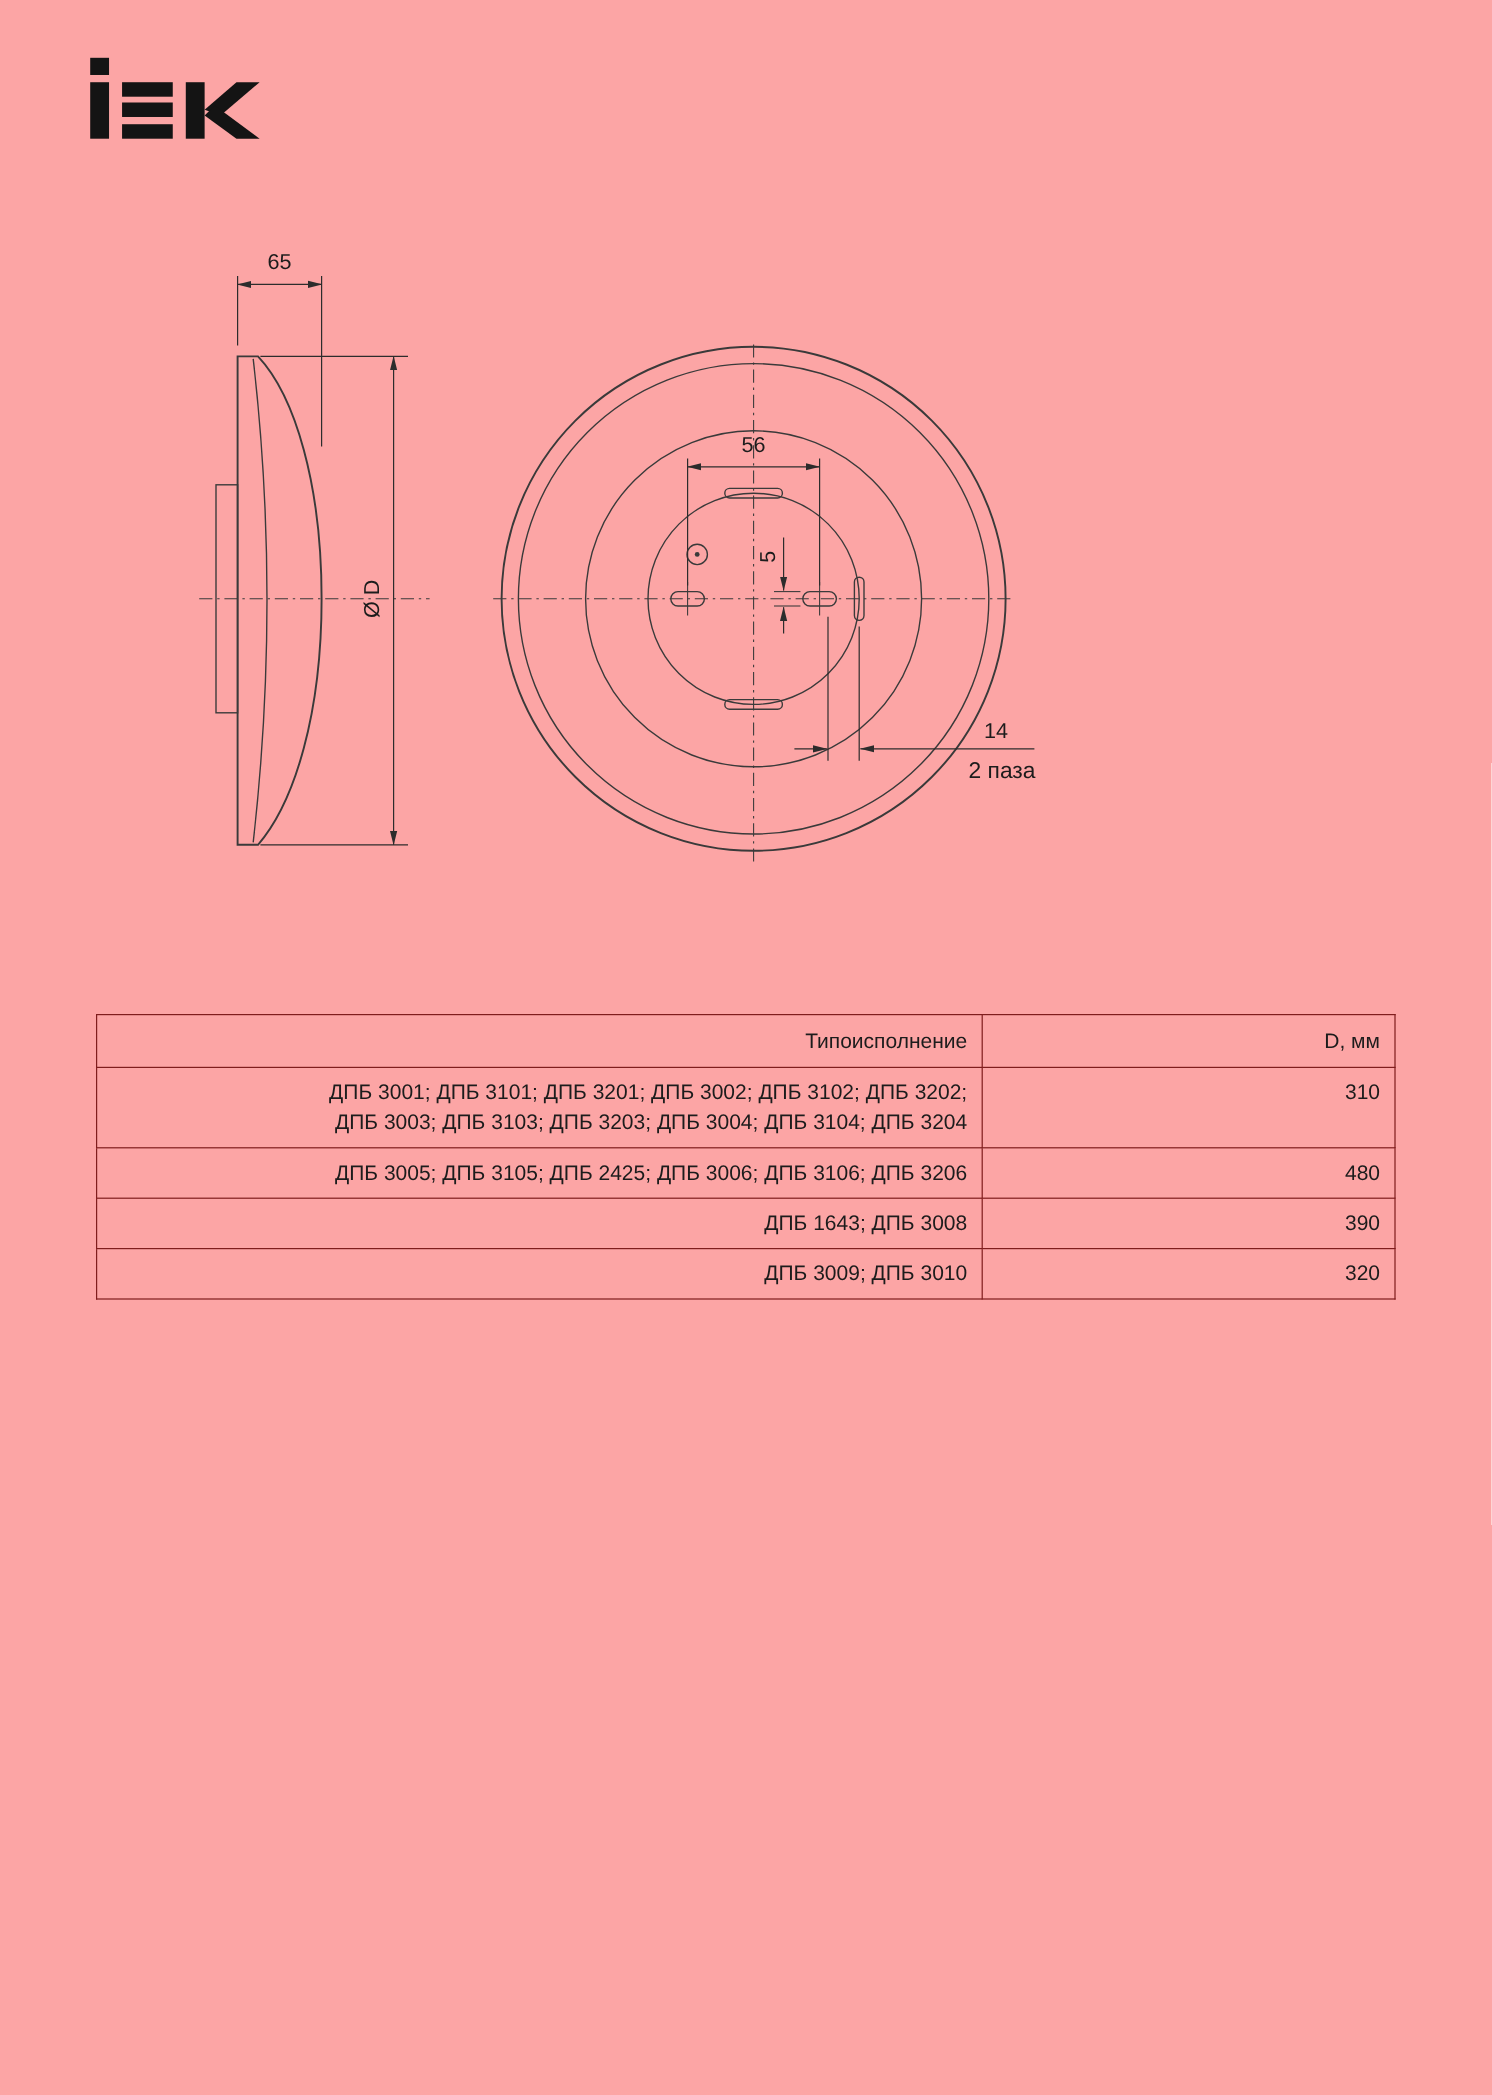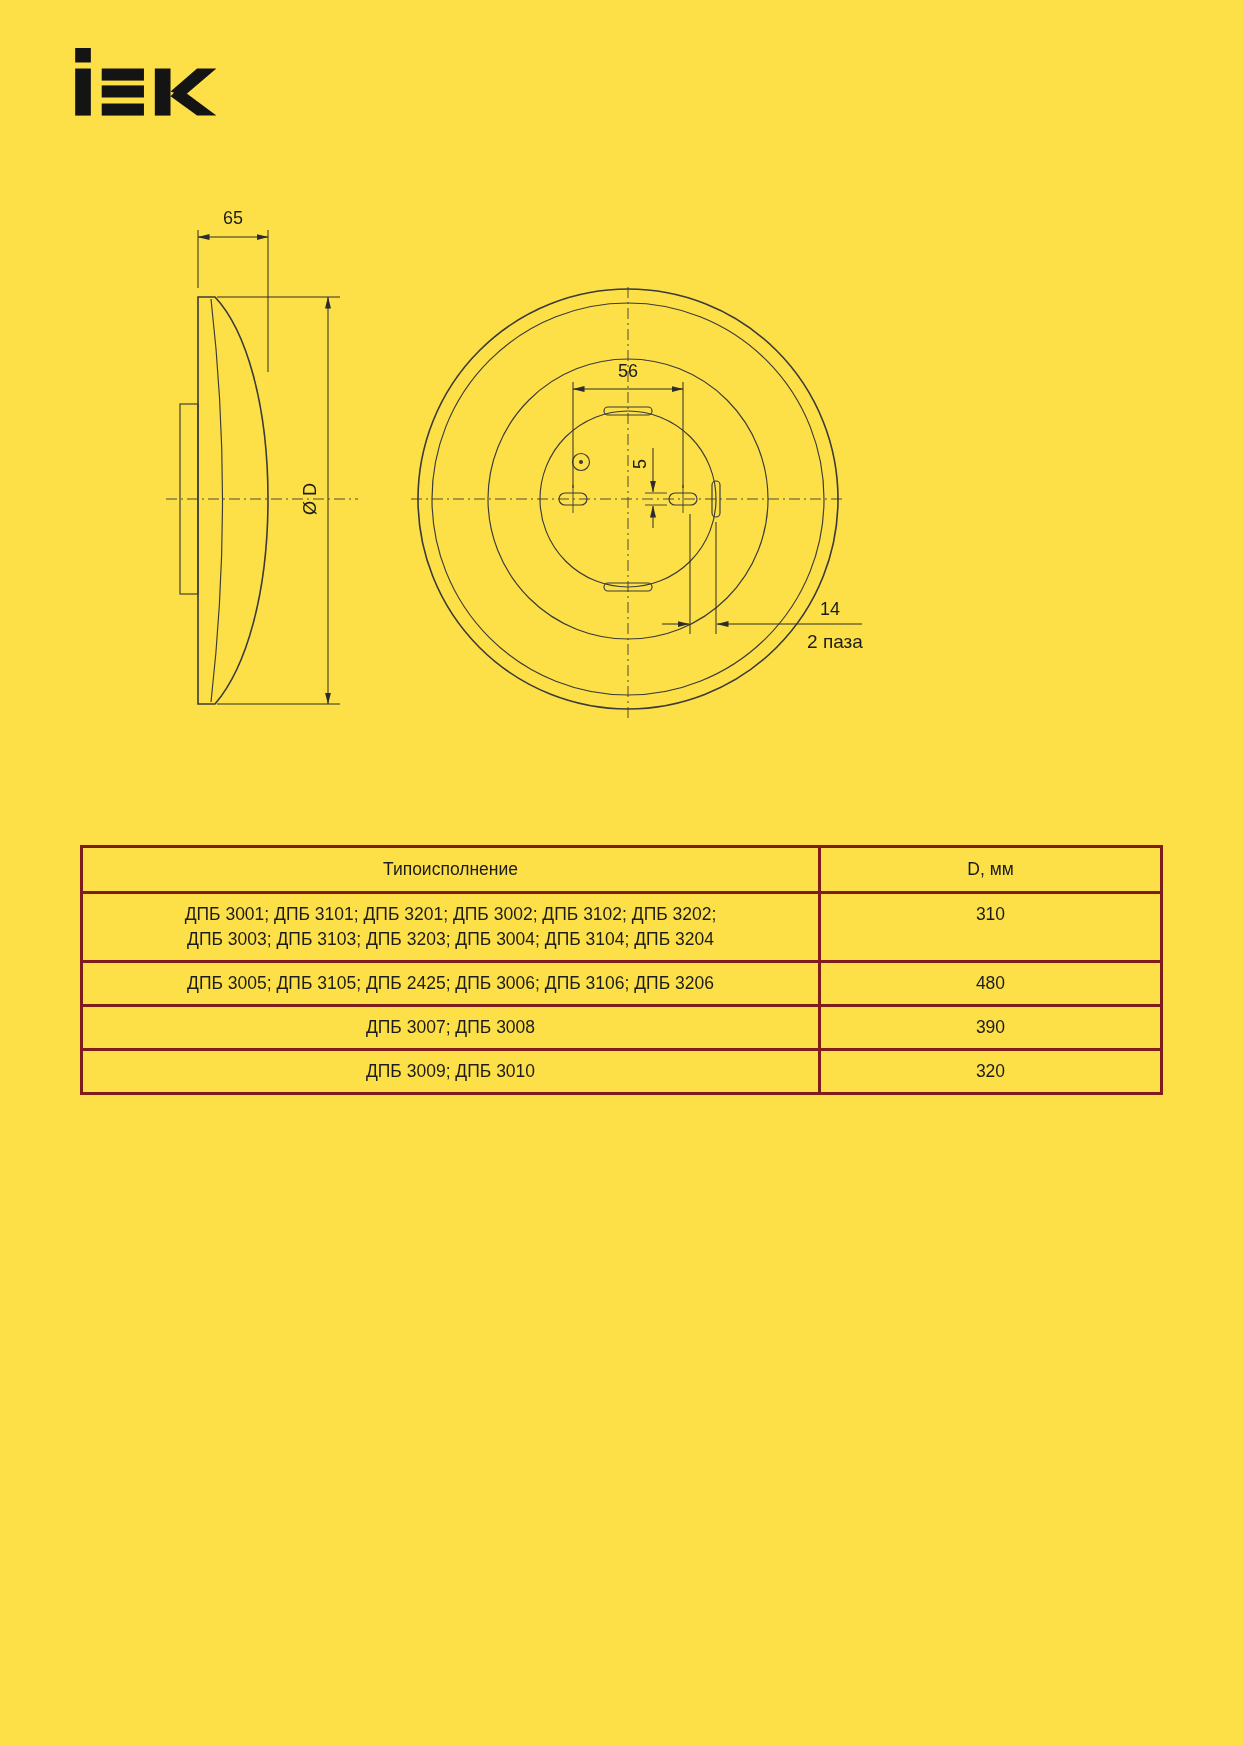--- a/index.html
+++ b/index.html
@@ -1,31 +1,31 @@
 <!DOCTYPE html>
 <html><head>
 <meta charset="utf-8">
 <style>
   html,body{margin:0;padding:0;background:#ffffff;}
   body{font-family:"Liberation Sans", sans-serif;color:#1c1c1c;}
-  .page{position:relative;width:1243px;height:1746px;background:#fde047;overflow:hidden;}
+  .page{position:relative;width:1243px;height:1746px;background:#fca5a5;overflow:hidden;}
 
   .logo{position:absolute;left:75px;top:48px;width:150px;height:70px;}
 
   .drawing-wrap{position:absolute;left:118px;top:192px;width:790px;height:560px;}
   svg text{font-family:"Liberation Sans", sans-serif;fill:#1c1c1c;font-size:18px;}
   svg text.note{font-size:19px;}
   .outline{fill:none;stroke:#3a3a3a;stroke-width:1.6;}
   .mid{fill:none;stroke:#3a3a3a;stroke-width:1.15;}
   .thin{fill:none;stroke:#3a3a3a;stroke-width:0.9;}
   .dim{fill:none;stroke:#2c2c2c;stroke-width:1;}
   .cl{fill:none;stroke:#3a3a3a;stroke-width:0.9;stroke-dasharray:11 4 2 4;}
 
   .spec-table{position:absolute;left:80px;top:845px;width:1083px;border-collapse:collapse;table-layout:fixed;font-size:17.5px;}
-  .spec-table th,.spec-table td{border:3px solid #7f1d1d;padding:8px 12px;text-align:center;vertical-align:top;font-weight:normal;line-height:25px;}
+  .spec-table th,.spec-table td{border:1px solid #7f1d1d;padding:8px 12px;text-align:right;vertical-align:top;font-weight:normal;line-height:25px;}
   .spec-table th{padding-top:9px;padding-bottom:9px;}
 
   .caption{position:absolute;left:80px;top:1232px;font-size:23px;}
 </style>
 </head>
 <body>
 
 <div class="page">
 
   <div class="logo" role="img" aria-label="IEK">
@@ -145,21 +145,21 @@
         <td>310</td>
       </tr>
       <tr>
         <td>
           <div>ДПБ 3005; ДПБ 3105; ДПБ 2425; ДПБ 3006; ДПБ 3106; ДПБ 3206</div>
         </td>
         <td>480</td>
       </tr>
       <tr>
         <td>
-          <div>ДПБ 3007; ДПБ 3008</div>
+          <div>ДПБ 1643; ДПБ 3008</div>
         </td>
         <td>390</td>
       </tr>
       <tr>
         <td>
           <div>ДПБ 3009; ДПБ 3010</div>
         </td>
         <td>320</td>
       </tr>
     </tbody>

